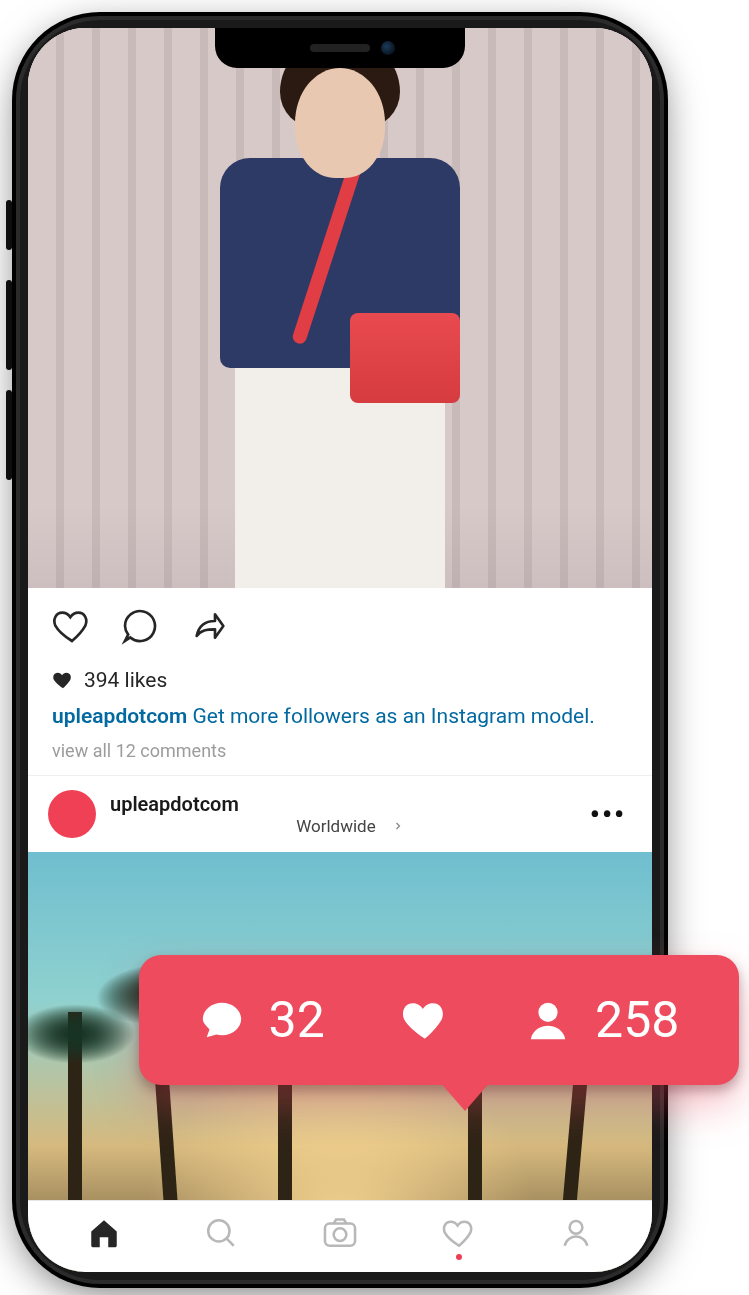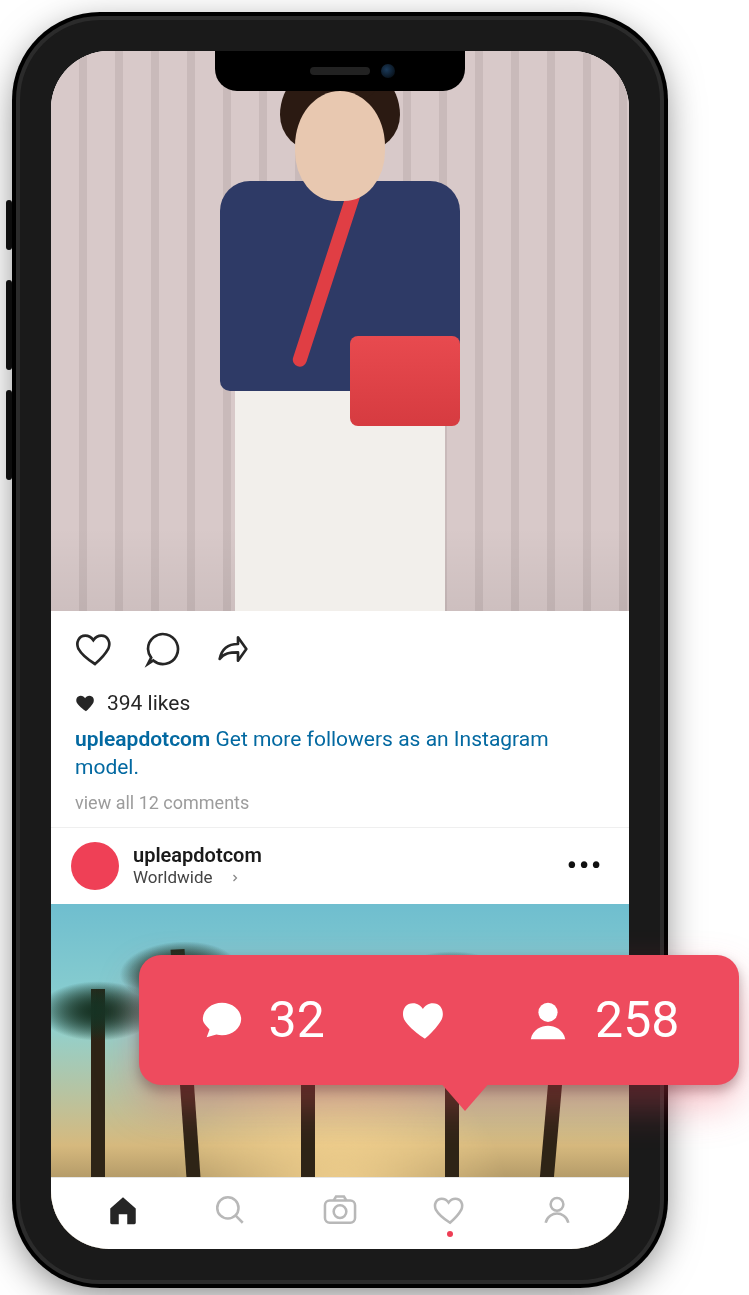--- a/index.html
+++ b/index.html
@@ -17,21 +17,21 @@
     left: 20px;
     top: 20px;
     width: 640px;
     height: 1260px;
     border-radius: 80px;
     background: #1a1a1a;
     box-shadow:
       0 0 0 4px #2b2b2b,
       0 0 0 8px #000,
       0 10px 40px rgba(0,0,0,0.6);
-    padding: 31px;
+    padding: 8px;
   }
   .side-btn {
     position: absolute;
     background: #111;
     border-radius: 4px;
   }
   .btn-left-1 { left: 6px; top: 200px; width: 6px; height: 50px; }
   .btn-left-2 { left: 6px; top: 280px; width: 6px; height: 90px; }
   .btn-left-3 { left: 6px; top: 390px; width: 6px; height: 90px; }
   .screen {
@@ -157,21 +157,21 @@
     border-top: 1px solid #efefef;
   }
   .avatar{
     width:48px;height:48px;border-radius:50%;
     background:#ef4056;
     margin-right:14px;
     flex:0 0 auto;
   }
   .hp-info{ flex:1 1 auto; line-height:1.2;}
   .hp-info .uname{ font-weight:600; font-size:20px; color:#1a1a1a;}
-  .hp-info .loc{ font-size:17px; color:#444; display:flex; align-items:center; gap:16px;}
+  .hp-info .loc{ font-size:17px; color:#444; display:flex; align-items:center; gap:16px;justify-content:center;}
   .hp-info .loc svg{ opacity:.7; }
   .dots{
     font-size:28px; letter-spacing:2px; color:#111; font-weight:700;
     padding-right:6px;
   }
   .post-image-2{
     flex:1 1 auto;
     background:
       radial-gradient(circle at 50% 90%, rgba(255,220,150,0.9) 0%, rgba(255,220,150,0) 40%),
       linear-gradient(180deg,#6fbecf 0%, #8fd1cf 35%, #d6b97e 70%, #6b5a3a 100%);

